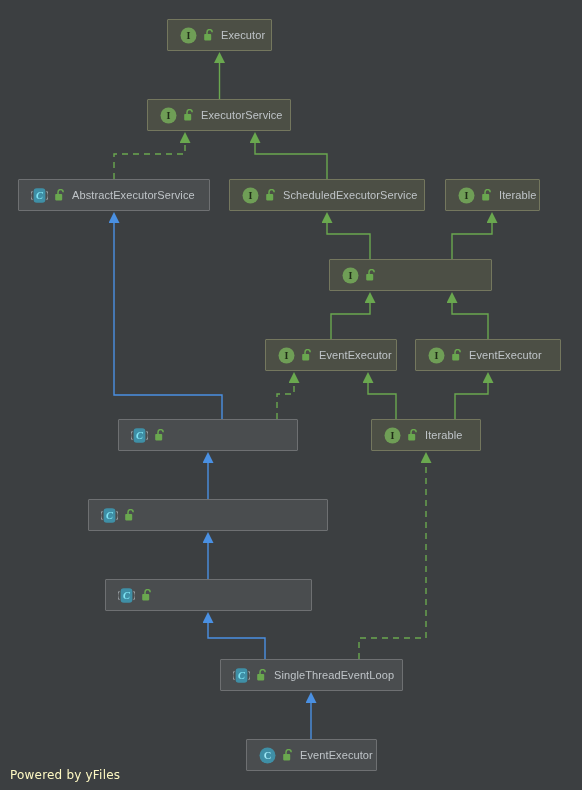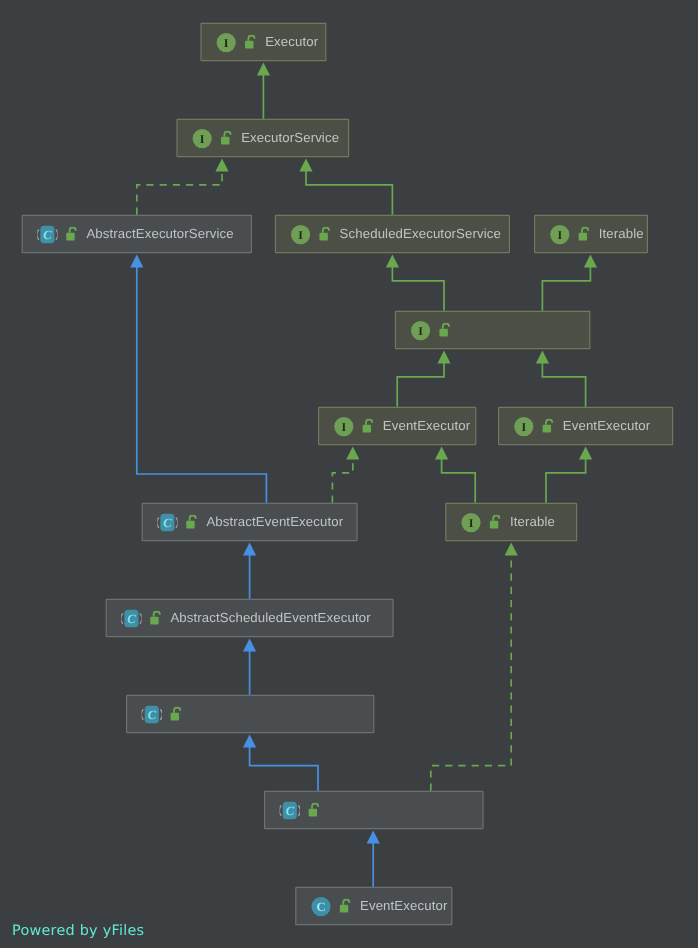--- a/index.html
+++ b/index.html
@@ -61,21 +61,21 @@
   .icon-vis {
     width: 12px;
     height: 13px;
     flex: 0 0 12px;
     display: block;
   }
   .watermark {
     position: absolute;
     left: 10px;
     bottom: 8px;
-    color: #5eead4;
+    color: #fef9c3;
     font-size: 12px;
     font-family: "DejaVu Sans", sans-serif;
     letter-spacing: 0.2px;
   }
 </style>
 </head>
 <body>
 
 <div id="diagram-root">
 
@@ -226,21 +226,20 @@
     <svg class="icon-kind" viewBox="0 0 17 17">
       <rect x="2.6" y="1.2" width="11.8" height="14.6" rx="3.2" fill="#3f8fa6"></rect>
       <text x="8.6" y="12.4" text-anchor="middle" font-family="Liberation Serif, serif" font-size="10.5" font-style="italic" font-weight="bold" fill="#7fe4f4">C</text>
       <path d="M1.4,4.2 A6.2,6.2 0 0 0 1.4,12.8" fill="none" stroke="#9aa0a4" stroke-width="1.1"></path>
       <path d="M15.6,4.2 A6.2,6.2 0 0 1 15.6,12.8" fill="none" stroke="#9aa0a4" stroke-width="1.1"></path>
     </svg>
     <svg class="icon-vis" viewBox="0 0 12 13">
       <path d="M4 5 V3.2 A2.4 2.4 0 0 1 9.2 3.2" fill="none" stroke="#6aa84f" stroke-width="1.5"></path>
       <rect x="1.2" y="5" width="7" height="6.4" rx="0.8" fill="#6aa84f"></rect>
     </svg>
-    <span class="node-label">AbstractEventExecutor</span>
   </div>
 
   <div class="node iface" style="left:371px; top:419px; width:110px;">
     <svg class="icon-kind" viewBox="0 0 17 17">
       <circle cx="8.5" cy="8.5" r="8" fill="#6f9e56"></circle>
       <text x="8.5" y="12.2" text-anchor="middle" font-family="Liberation Serif, serif" font-size="10" font-weight="bold" fill="#1f2d16">I</text>
     </svg>
     <svg class="icon-vis" viewBox="0 0 12 13">
       <path d="M4 5 V3.2 A2.4 2.4 0 0 1 9.2 3.2" fill="none" stroke="#6aa84f" stroke-width="1.5"></path>
       <rect x="1.2" y="5" width="7" height="6.4" rx="0.8" fill="#6aa84f"></rect>
@@ -252,21 +251,20 @@
     <svg class="icon-kind" viewBox="0 0 17 17">
       <rect x="2.6" y="1.2" width="11.8" height="14.6" rx="3.2" fill="#3f8fa6"></rect>
       <text x="8.6" y="12.4" text-anchor="middle" font-family="Liberation Serif, serif" font-size="10.5" font-style="italic" font-weight="bold" fill="#7fe4f4">C</text>
       <path d="M1.4,4.2 A6.2,6.2 0 0 0 1.4,12.8" fill="none" stroke="#9aa0a4" stroke-width="1.1"></path>
       <path d="M15.6,4.2 A6.2,6.2 0 0 1 15.6,12.8" fill="none" stroke="#9aa0a4" stroke-width="1.1"></path>
     </svg>
     <svg class="icon-vis" viewBox="0 0 12 13">
       <path d="M4 5 V3.2 A2.4 2.4 0 0 1 9.2 3.2" fill="none" stroke="#6aa84f" stroke-width="1.5"></path>
       <rect x="1.2" y="5" width="7" height="6.4" rx="0.8" fill="#6aa84f"></rect>
     </svg>
-    <span class="node-label">AbstractScheduledEventExecutor</span>
   </div>
 
   <div class="node" style="left:105px; top:579px; width:207px;">
     <svg class="icon-kind" viewBox="0 0 17 17">
       <rect x="2.6" y="1.2" width="11.8" height="14.6" rx="3.2" fill="#3f8fa6"></rect>
       <text x="8.6" y="12.4" text-anchor="middle" font-family="Liberation Serif, serif" font-size="10.5" font-style="italic" font-weight="bold" fill="#7fe4f4">C</text>
       <path d="M1.4,4.2 A6.2,6.2 0 0 0 1.4,12.8" fill="none" stroke="#9aa0a4" stroke-width="1.1"></path>
       <path d="M15.6,4.2 A6.2,6.2 0 0 1 15.6,12.8" fill="none" stroke="#9aa0a4" stroke-width="1.1"></path>
     </svg>
     <svg class="icon-vis" viewBox="0 0 12 13">
@@ -279,20 +277,21 @@
     <svg class="icon-kind" viewBox="0 0 17 17">
       <rect x="2.6" y="1.2" width="11.8" height="14.6" rx="3.2" fill="#3f8fa6"></rect>
       <text x="8.6" y="12.4" text-anchor="middle" font-family="Liberation Serif, serif" font-size="10.5" font-style="italic" font-weight="bold" fill="#7fe4f4">C</text>
       <path d="M1.4,4.2 A6.2,6.2 0 0 0 1.4,12.8" fill="none" stroke="#9aa0a4" stroke-width="1.1"></path>
       <path d="M15.6,4.2 A6.2,6.2 0 0 1 15.6,12.8" fill="none" stroke="#9aa0a4" stroke-width="1.1"></path>
     </svg>
     <svg class="icon-vis" viewBox="0 0 12 13">
       <path d="M4 5 V3.2 A2.4 2.4 0 0 1 9.2 3.2" fill="none" stroke="#6aa84f" stroke-width="1.5"></path>
       <rect x="1.2" y="5" width="7" height="6.4" rx="0.8" fill="#6aa84f"></rect>
     </svg>
+    <span class="node-label">SingleThreadEventLoop</span>
   </div>
 
   <div class="node" style="left:246px; top:739px; width:131px;">
     <svg class="icon-kind" viewBox="0 0 17 17">
       <circle cx="8.5" cy="8.5" r="8" fill="#3f8fa6"></circle>
       <text x="8.5" y="12.4" text-anchor="middle" font-family="Liberation Serif, serif" font-size="10.5" font-weight="bold" fill="#9fe8f6">C</text>
     </svg>
     <svg class="icon-vis" viewBox="0 0 12 13">
       <path d="M4 5 V3.2 A2.4 2.4 0 0 1 9.2 3.2" fill="none" stroke="#6aa84f" stroke-width="1.5"></path>
       <rect x="1.2" y="5" width="7" height="6.4" rx="0.8" fill="#6aa84f"></rect>

